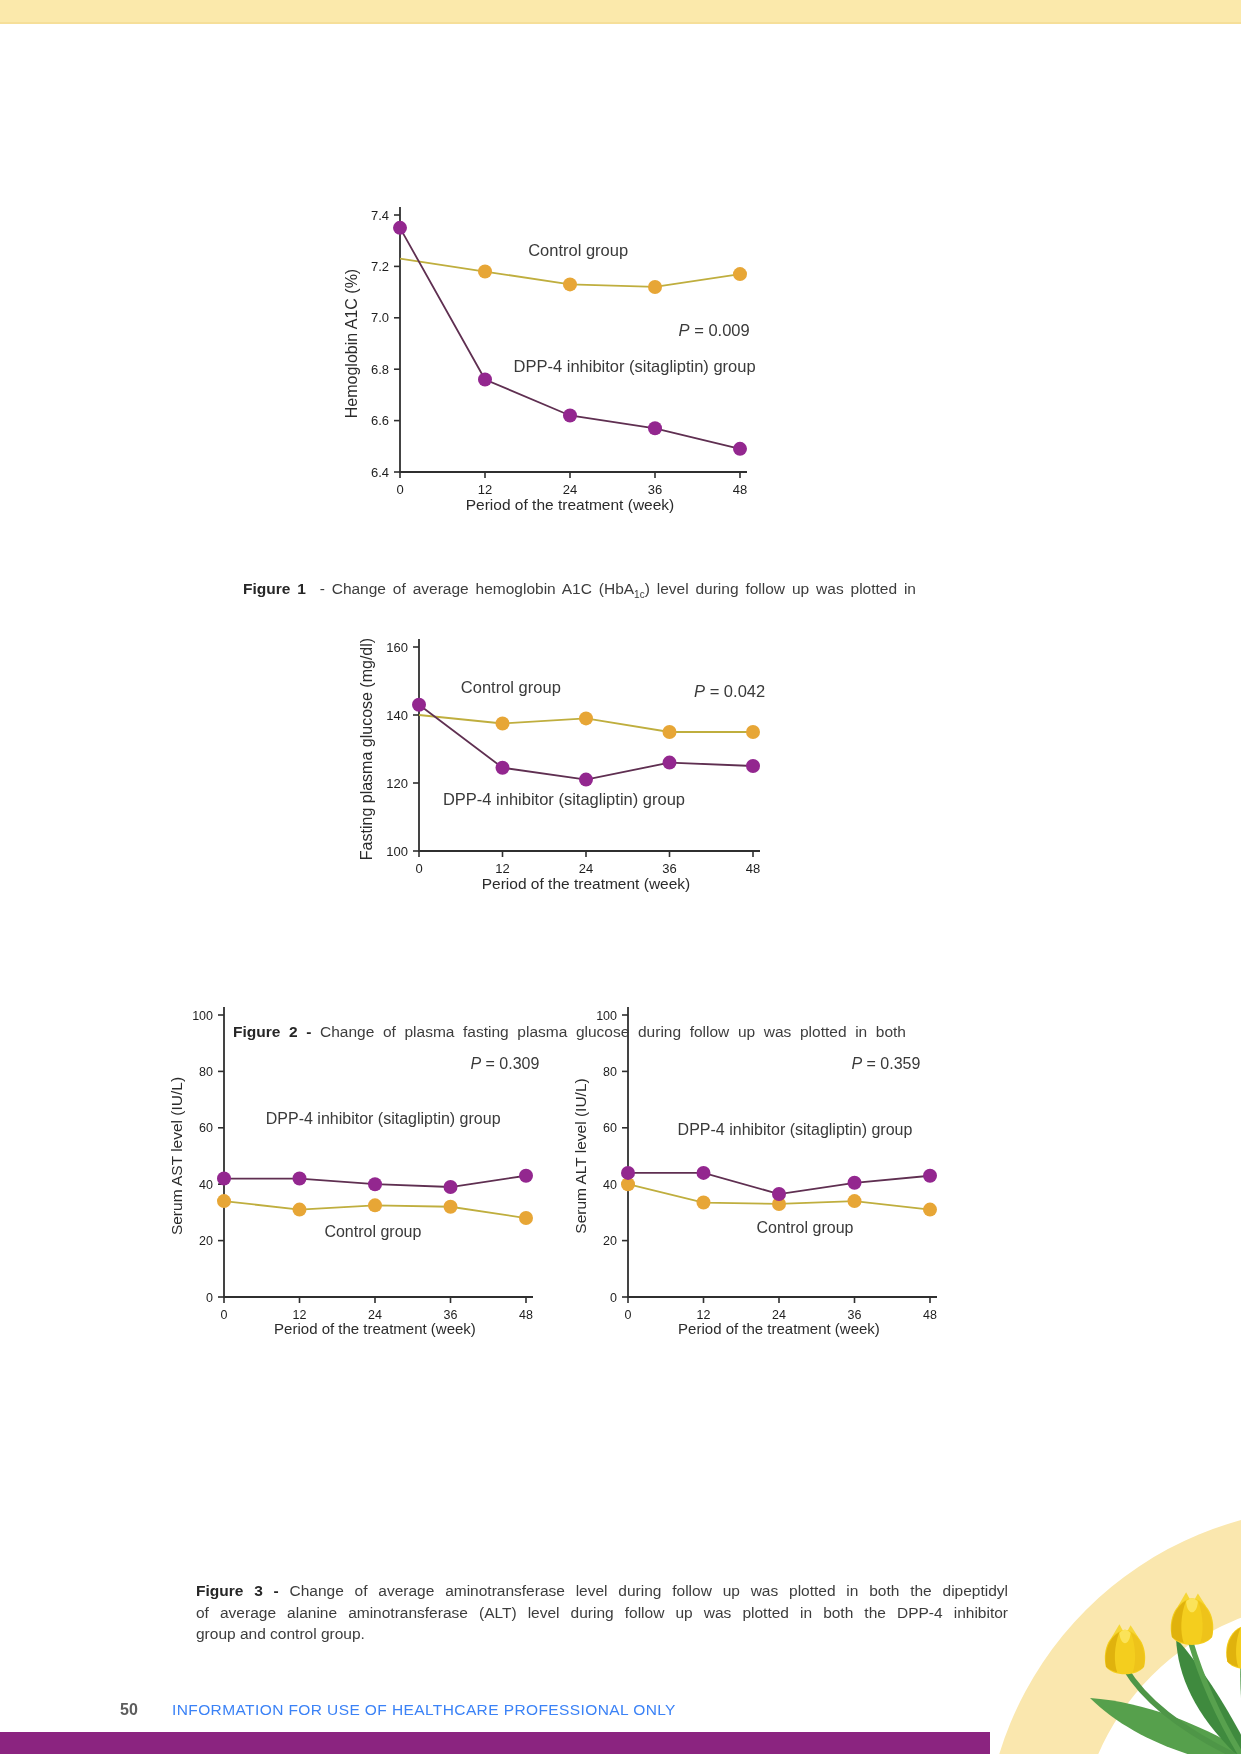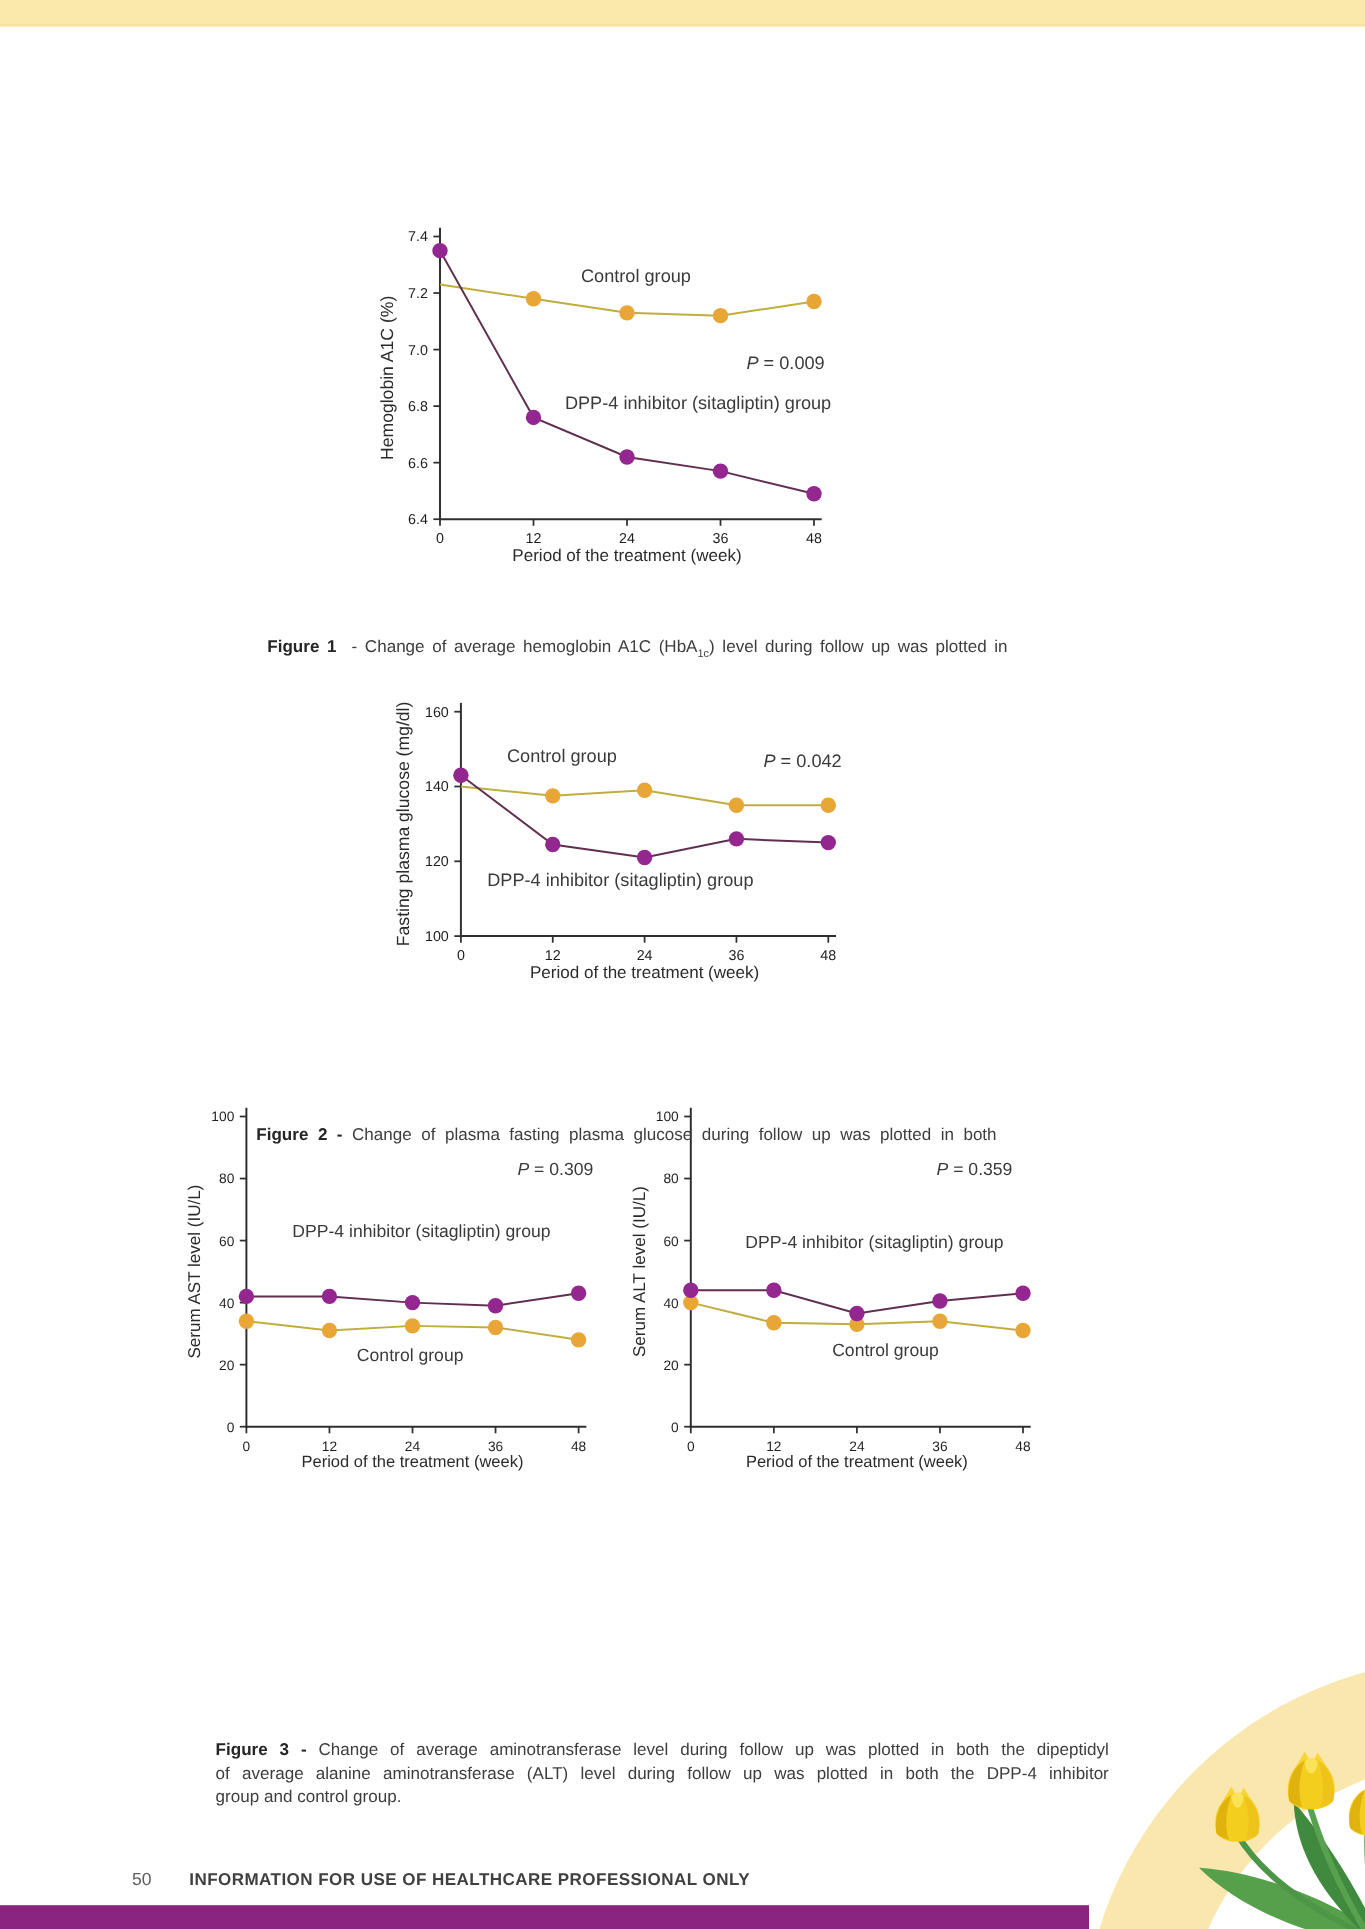--- a/index.html
+++ b/index.html
@@ -6,22 +6,22 @@
   .page{
     position:relative;width:1241px;height:1754px;background:#ffffff;
     overflow:hidden;font-family:"Liberation Sans",sans-serif;margin:0 auto;
   }
   .topband{position:absolute;top:0;left:0;width:100%;height:22px;background:#fbe9ab;border-bottom:2px solid #f6df99;}
   .caption{position:absolute;color:#3d3d3d;font-size:15.5px;line-height:21.5px;}
   .caption .figlabel{font-weight:bold;color:#262626;}
   .cap-just{text-align:justify;text-align-last:justify;}
   .cap-left{text-align:left;}
   .caption sub{font-size:10px;line-height:0;}
-  .footer-num{position:absolute;left:120px;top:1701px;font-size:16px;color:#5d5d5d;}
-  .footer-text{position:absolute;left:172px;top:1701px;font-size:15.5px;letter-spacing:.4px;color:#404040;font-weight:bold;}
+  .footer-num{position:absolute;left:120px;top:1701px;font-size:16px;color:#5d5d5d;font-weight:bold;}
+  .footer-text{position:absolute;left:172px;top:1701px;font-size:15.5px;letter-spacing:.4px;color:#3b82f6;}
   .accent-bar{position:absolute;left:0;top:1732px;width:990px;height:22px;background:#8b2480;}
   svg.overlay{position:absolute;left:0;top:0;}
 </style>
 </head>
 <body>
 
 <div class="page">
 
   <div class="topband"></div>
 

